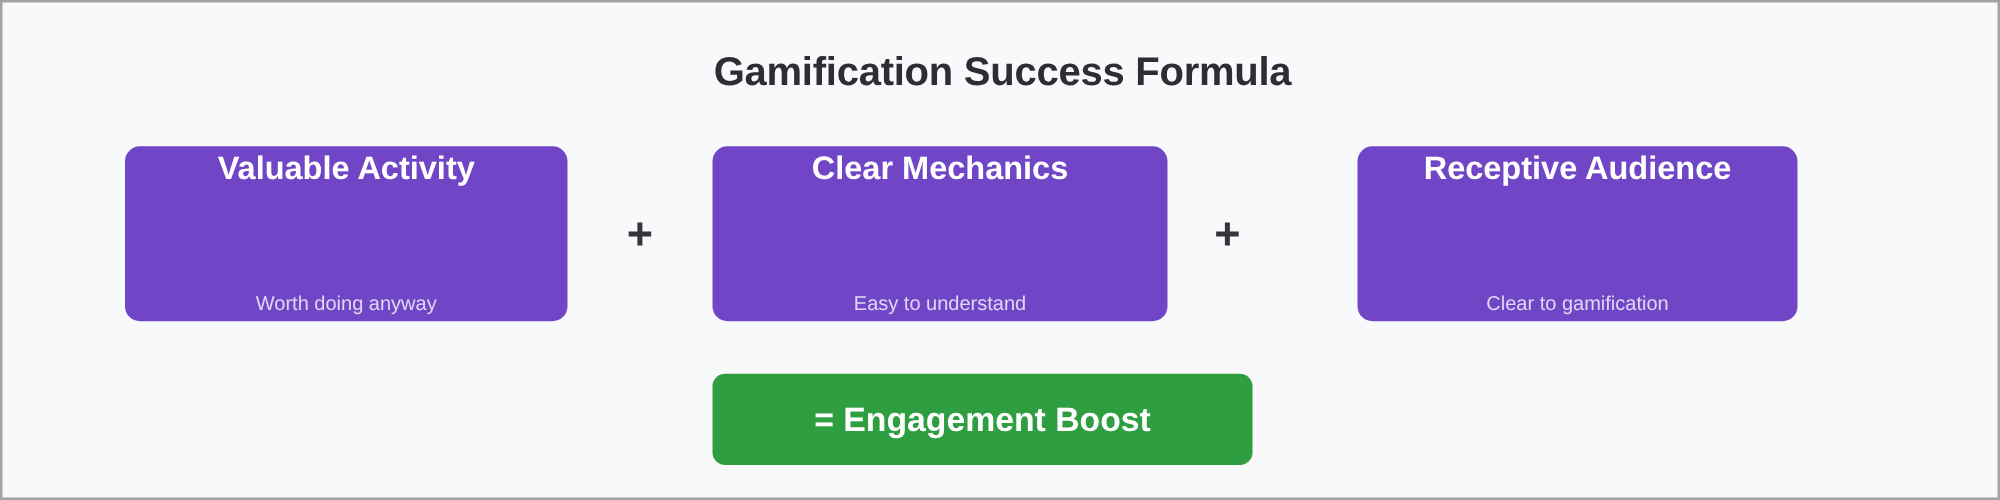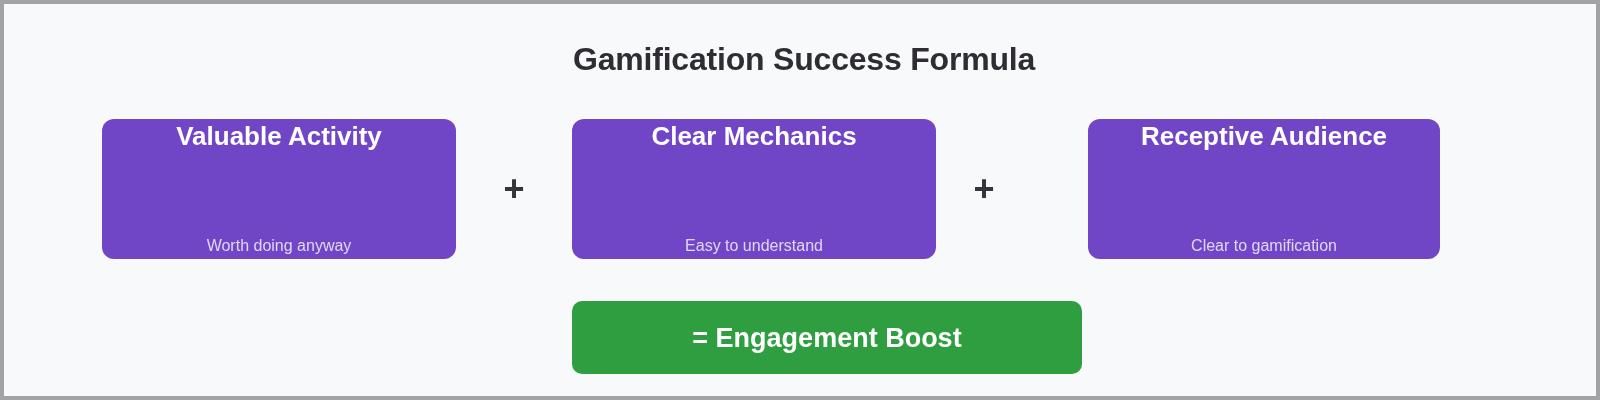--- a/index.html
+++ b/index.html
@@ -13,21 +13,21 @@
     font-family: "Liberation Sans", sans-serif;
     -webkit-font-smoothing: antialiased;
   }
 
   .figure {
     position: relative;
     box-sizing: border-box;
     width: 1600px;
     height: 400px;
     background: #f8f9fa;
-    border: 4px solid #a3a3a3;
+    border: 2px solid #a3a3a3;
     overflow: hidden;
   }
 
   .figure-title {
     position: absolute;
     top: 33px;
     left: 0;
     width: 1600px;
     text-align: center;
     font-size: 32px;
@@ -92,21 +92,21 @@
     line-height: 1;
   }
   .plus-sign.p0 { left: 382px; }
   .plus-sign.p1 { left: 852px; }
 
   
   .result-bar {
     position: absolute;
     top: 297px;
     left: 568px;
-    width: 510px;
+    width: 432px;
     height: 73px;
     background: #2e9e41;
     border-radius: 10px;
     display: flex;
     align-items: center;
     justify-content: center;
   }
   .result-label {
     font-size: 27px;
     font-weight: bold;

